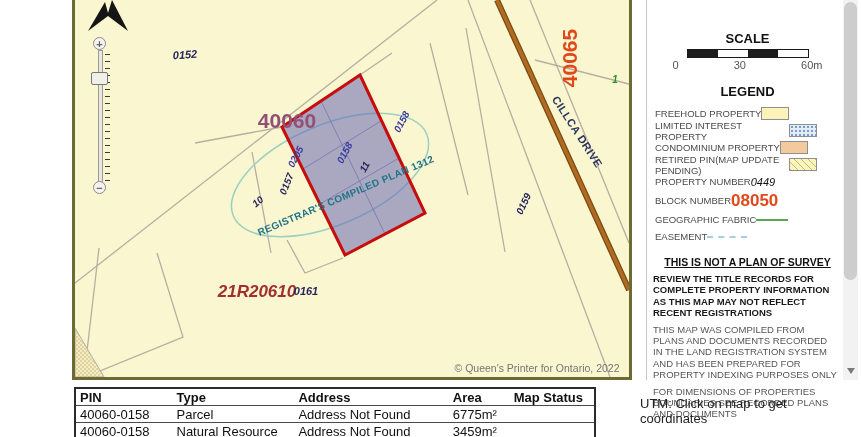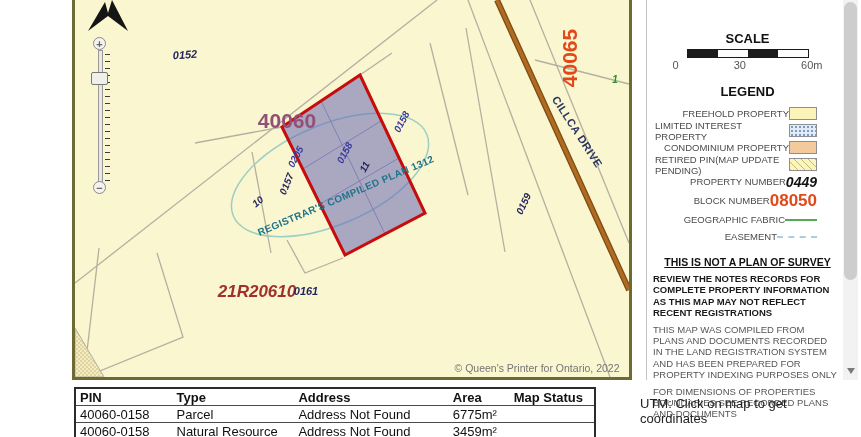--- a/index.html
+++ b/index.html
@@ -31,29 +31,29 @@
          border-left:1px solid #c4c4c4;background:#fff;}
   .panel-content{position:absolute;left:4px;top:0;width:193px;color:#444;margin-top:28px;}
   .center-bold{font-weight:bold;text-align:center;color:#111;}
   .scale-title{font-size:13px;margin-top:3px;}
   .scalebar{width:120px;height:7px;border:1px solid #1a1a1a;margin:3px auto 0;display:flex;}
   .scalebar div{flex:1;}
   .sb-dark{background:#1c1c1c;} .sb-light{background:#fcfcfc;}
   .scale-labels{display:flex;justify-content:space-between;width:150px;margin:1px auto 0;
                 font-size:11px;color:#555;}
   .legend-title{font-size:13px;margin-top:13px;}
-  .legend-row{display:flex;align-items:center;justify-content:flex-end;
+  .legend-row{display:flex;align-items:center;justify-content:flex-start;
               margin:0 27px 0 4px;height:17px;font-size:9.5px;color:#4a4a4a;}
   .swatch{width:26px;height:11px;border:1px solid #8f8f8f;flex:none;}
   .sw-freehold{background:#FBF3B8;}
   .sw-leasehold{background:repeating-linear-gradient(90deg,#cdbd73 0 1px,#faf3b8 1px 4px);}
   .sw-limited{background-color:#e2ebf6;background-image:radial-gradient(#7b9cc4 0.8px,transparent 0.9px);background-size:4px 4px;}
   .sw-condo{background:#F3CA9E;}
   .sw-retired{background:repeating-linear-gradient(45deg,#c9b868 0 1px,#fbf5c0 1px 5px);}
-  .propnum{font-style:italic;font-weight:bold;color:#111;font-size:14px;}
+  .propnum{font-style:italic;font-weight:normal;color:#111;font-size:11px;}
   .blocknum{font-weight:bold;color:#E0491A;font-size:17px;}
   .fabricline{width:32px;height:0;border-top:2px solid #55A855;flex:none;}
   .easeline{width:40px;height:0;border-top:2px dashed #A6CFE0;flex:none;}
   .survey-notice{font-size:10.5px;margin-top:11px;text-decoration:underline;}
   .notes-title{font-size:13px;margin-top:9px;}
   .note{font-size:9.5px;line-height:1.2;margin:5px 6px 0 2px;color:#555;}
   .note-warning{font-weight:bold;color:#1a1a1a;}
 
   
   .pscroll{position:absolute;right:0;top:0;width:15px;height:380px;background:#f2f2f2;}
@@ -188,21 +188,21 @@
     <div class="legend-row">
       <span>GEOGRAPHIC FABRIC</span>
       <span class="fabricline"></span>
     </div>
     <div class="legend-row">
       <span>EASEMENT</span>
       <span class="easeline"></span>
     </div>
 
     <div class="center-bold survey-notice">THIS IS NOT A PLAN OF SURVEY</div>
-    <div class="note note-warning">REVIEW THE NOTES RECORDS FOR COMPLETE PROPERTY INFORMATION AS THIS MAP MAY NOT REFLECT RECENT REGISTRATIONS</div>
+    <div class="note note-warning">REVIEW THE TITLE RECORDS FOR COMPLETE PROPERTY INFORMATION AS THIS MAP MAY NOT REFLECT RECENT REGISTRATIONS</div>
     <div class="note">THIS MAP WAS COMPILED FROM PLANS AND DOCUMENTS RECORDED IN THE LAND REGISTRATION SYSTEM AND HAS BEEN PREPARED FOR PROPERTY INDEXING PURPOSES ONLY</div>
     <div class="note">FOR DIMENSIONS OF PROPERTIES BOUNDARIES SEE RECORDED PLANS AND DOCUMENTS</div>
 
   </div>
 
   <div class="pscroll">
     <div class="thumb"></div>
     <div class="btn">
       <div class="tri-down"></div>
     </div>

